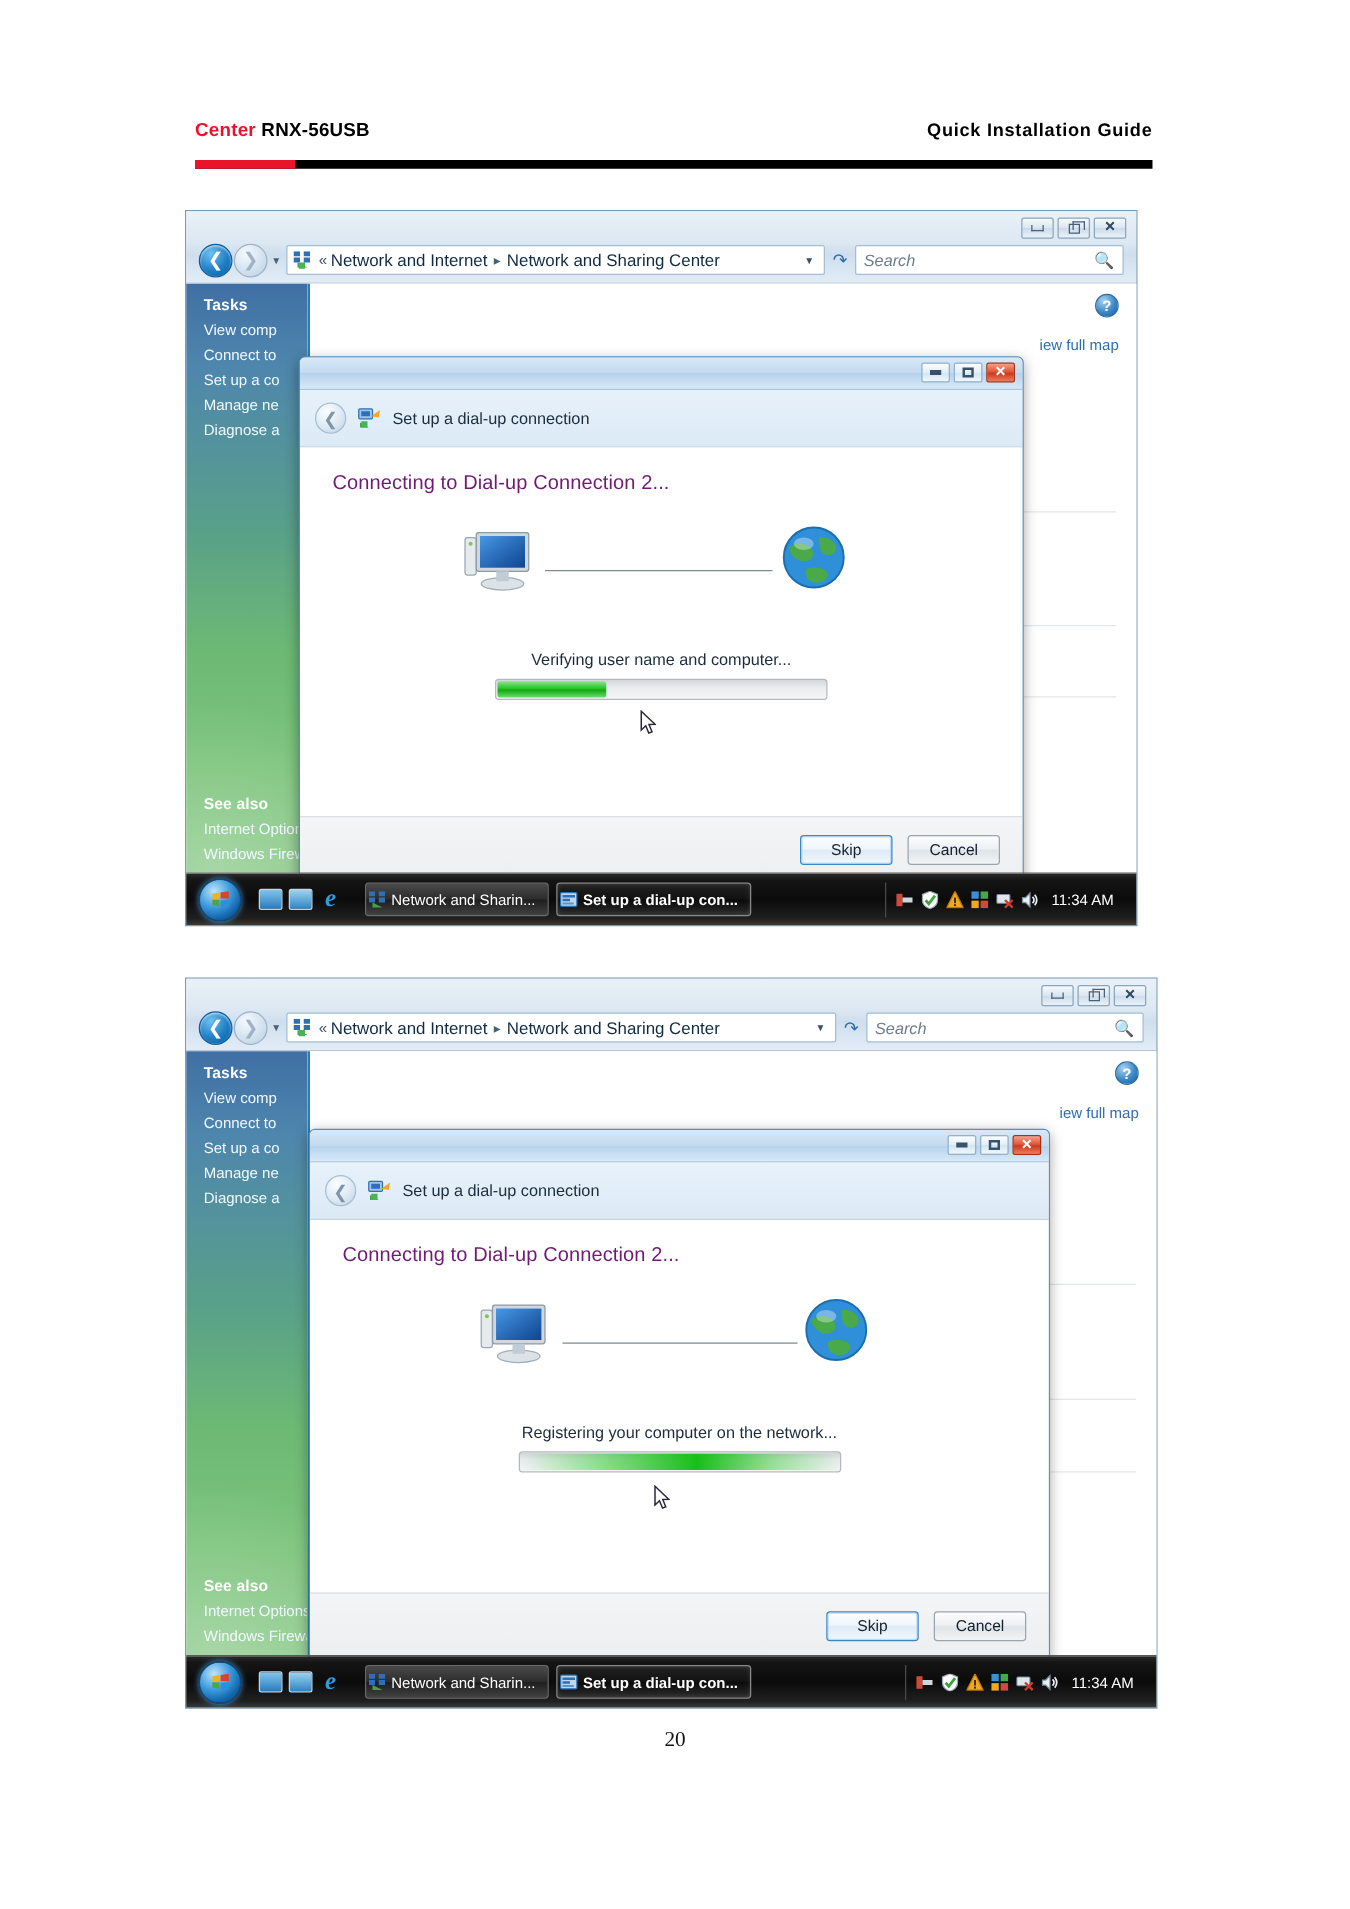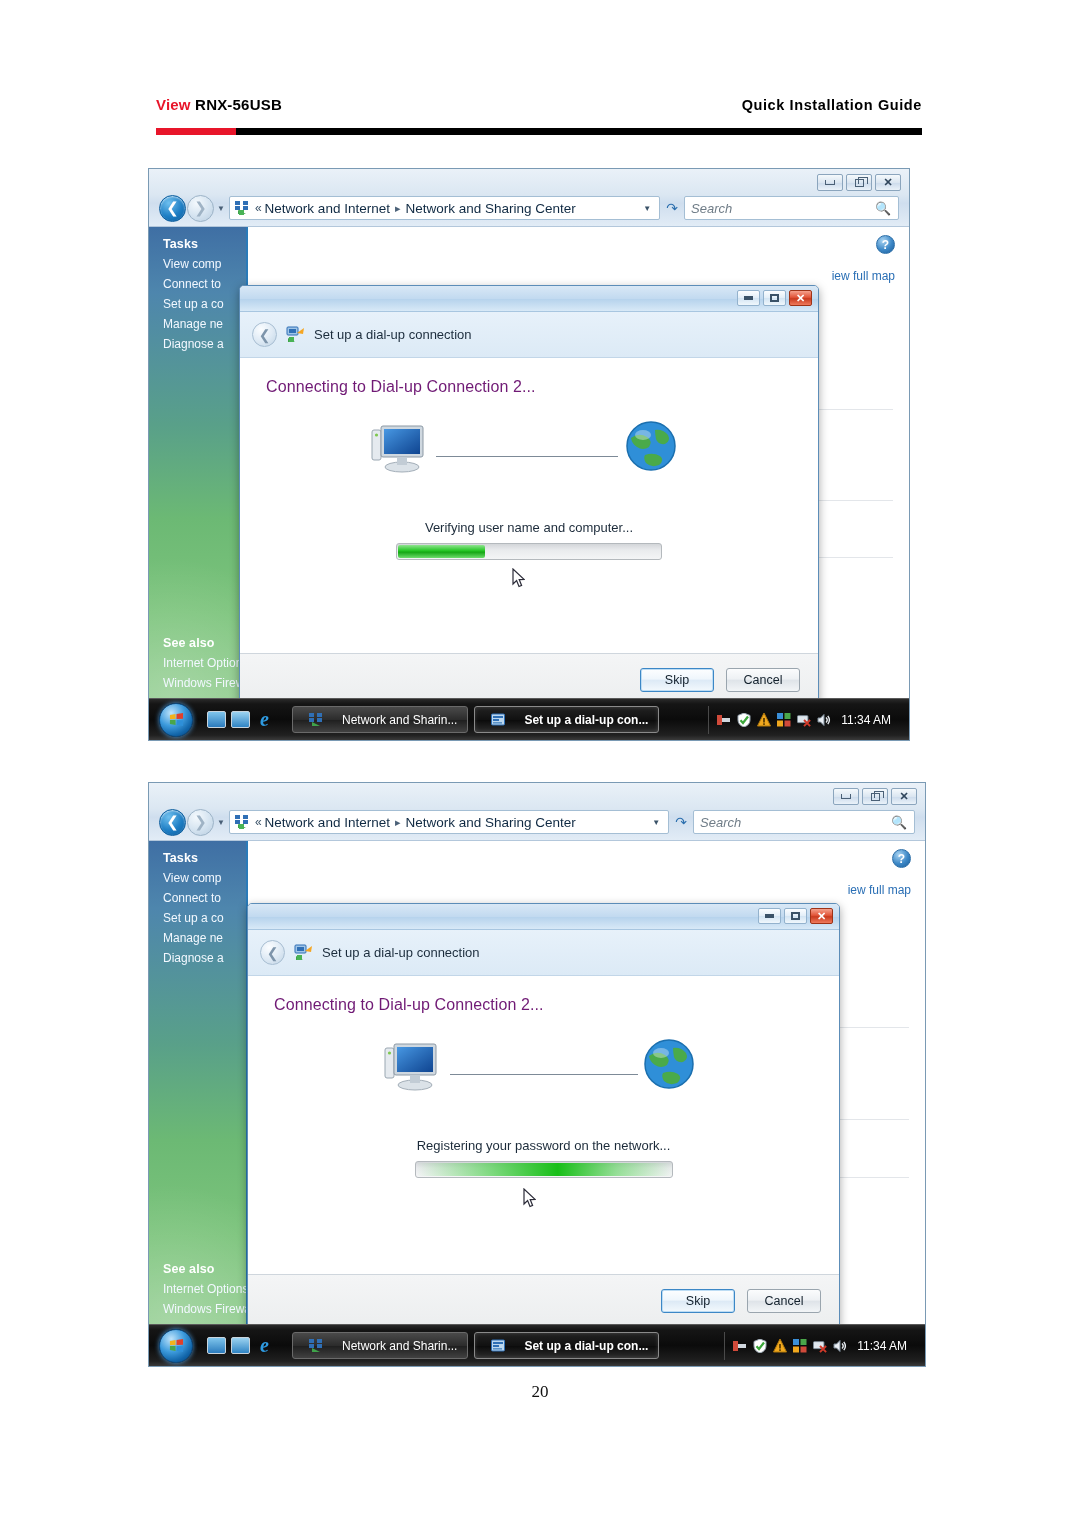--- a/index.html
+++ b/index.html
@@ -214,22 +214,22 @@
   }
   .ql.desktop { background: linear-gradient(180deg,#7fc5ec 0%, #2b7bbd 100%); border:1px solid #c9d4dc; }
   .ql.switch  { background: linear-gradient(180deg,#9cd3f0 0%, #2f84c4 100%); border:1px solid #c9d4dc; }
   .ql.ie {
     background: none; border: none;
     color: #2e9ae0; font-family: "Liberation Serif", serif; font-style: italic;
     font-size: 20px; font-weight: bold; line-height: 17px; text-align:center;
   }
   .tb-btns { display:flex; align-items:center; gap: 6px; margin-left: 18px; }
   .tb-btn {
-    height: 27px; display:flex; align-items:center; gap: 18px;
-    padding: 0 10px 0 16px;
+    height: 27px; display:flex; align-items:center; gap: 3px;
+    padding: 0 10px 0 2px;
     border-radius: 3px; font-size: 12px; color: #fff; white-space: nowrap;
   }
   .tb-btn.inactive {
     background: linear-gradient(180deg,#4a4a4a 0%, #2c2c2c 50%, #1e1e1e 51%, #414141 100%);
     border: 1px solid #6a6a6a;
   }
   .tb-btn.active {
     background: linear-gradient(180deg,#222 0%, #111 50%, #0a0a0a 51%, #2c2c2c 100%);
     border: 1px solid #8a8a8a;
     box-shadow: inset 0 0 4px rgba(255,255,255,.15);
@@ -361,21 +361,21 @@
     background: linear-gradient(180deg,#fdfeff 0%, #eff6fc 45%, #ddeaf6 52%, #f3f9fd 100%);
   }
 </style>
 </head>
 <body>
 
 <div class="page">
 
   <div class="doc-header">
     <div class="left">
-      <span class="brand">View</span>
+      <span class="brand">Center</span>
       <span>RNX-56USB</span>
     </div>
     <div class="right">Quick Installation Guide</div>
   </div>
   <div class="doc-rule">
     <div class="accent"></div>
   </div>
 
   <div class="shot shot-1">
 
@@ -708,21 +708,21 @@
                 <circle cx="26" cy="26" r="24" fill="#2f8fd8"></circle>
                 <circle cx="26" cy="26" r="24" fill="none" stroke="#1b6fae" stroke-width="1.5"></circle>
                 <path d="M6 18 Q14 12 22 17 Q28 21 24 27 Q18 31 12 27 Q7 24 6 18 Z" fill="#4aaa4a"></path>
                 <path d="M30 10 Q38 9 43 15 Q46 21 40 24 Q33 25 31 19 Q30 14 30 10 Z" fill="#4aaa4a"></path>
                 <path d="M20 35 Q28 32 35 36 Q40 40 34 45 Q26 48 21 43 Q18 38 20 35 Z" fill="#4aaa4a"></path>
                 <ellipse cx="18" cy="15" rx="8" ry="5" fill="#ffffff" opacity=".35"></ellipse>
               </svg>
             </span>
           </div>
 
-          <div class="status-txt">Registering your password on the network...</div>
+          <div class="status-txt">Registering your computer on the network...</div>
           <div class="progress-wrap">
             <div class="progress-fill sweep" id="p2" style="width: 100%;"></div>
           </div>
 
           <svg class="cursor-arrow" style="left:275px; top:212px" viewBox="0 0 13 20">
             <path d="M1 1 L1 16 L4.6 12.6 L7 18.5 L9.6 17.4 L7.2 11.6 L12 11.4 Z" fill="#ffffff" stroke="#2b2b38" stroke-width="1.2"></path>
           </svg>
         </div>
 
         <div class="dlg-footer">

